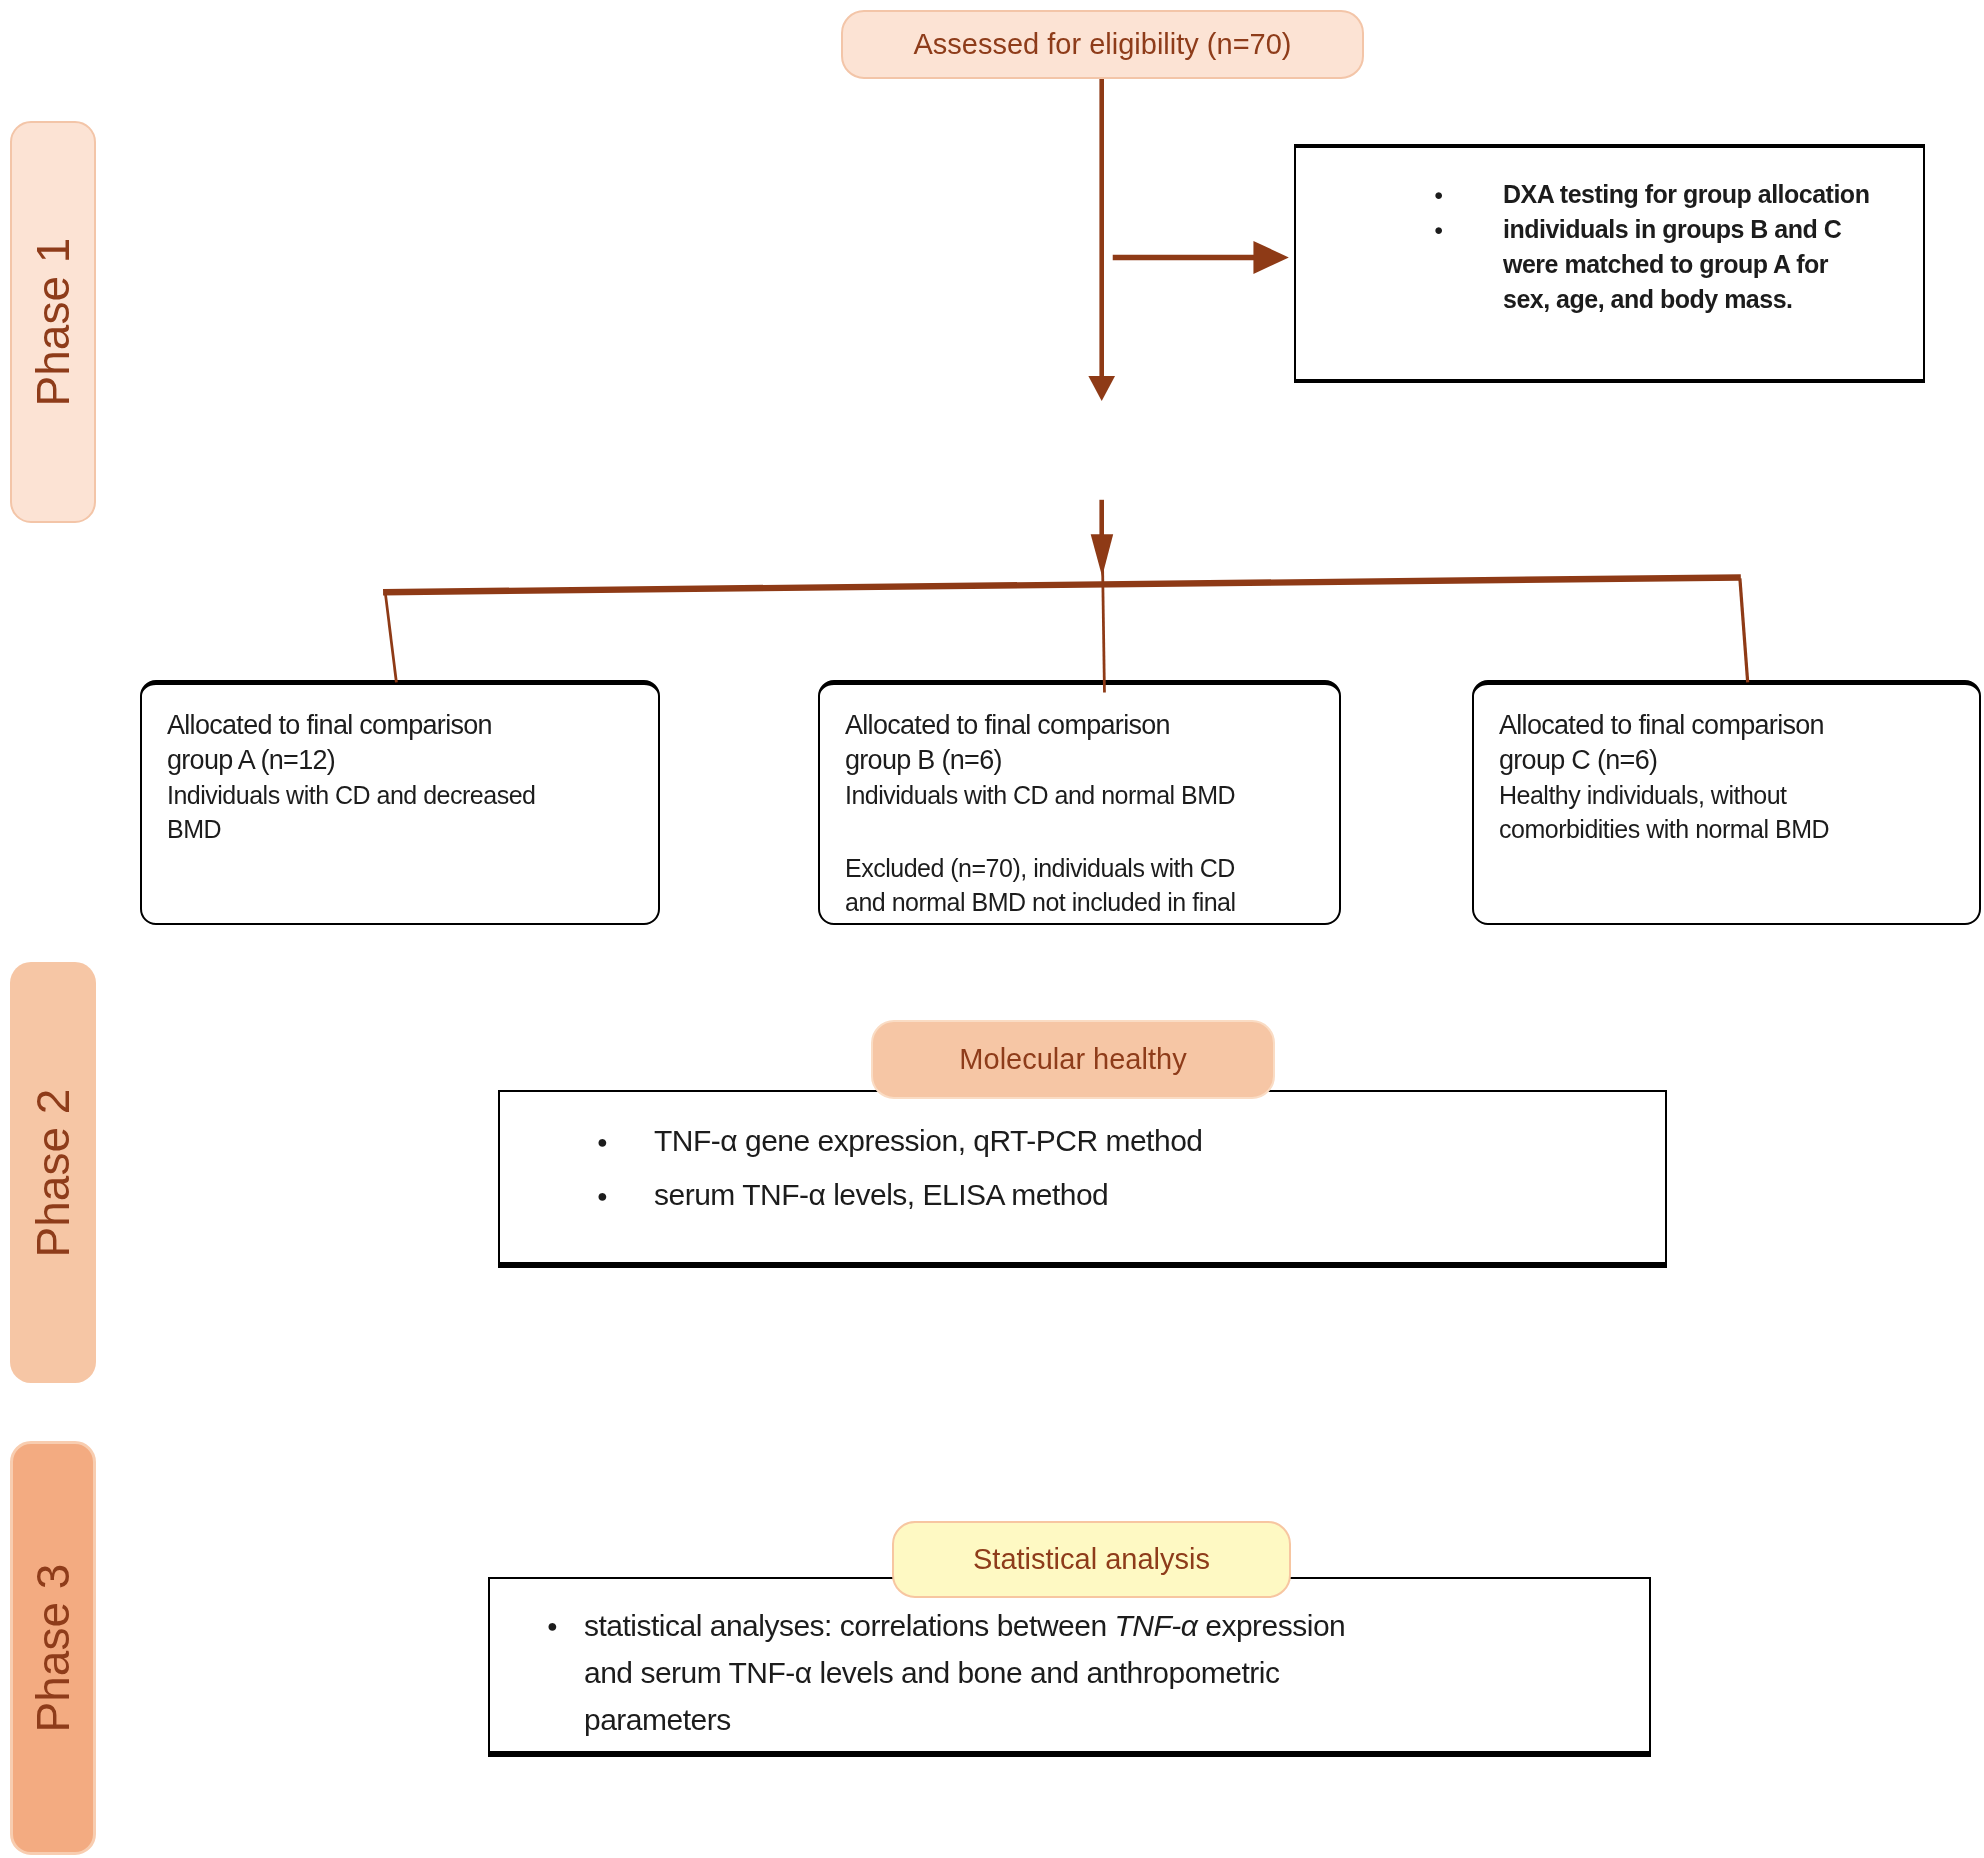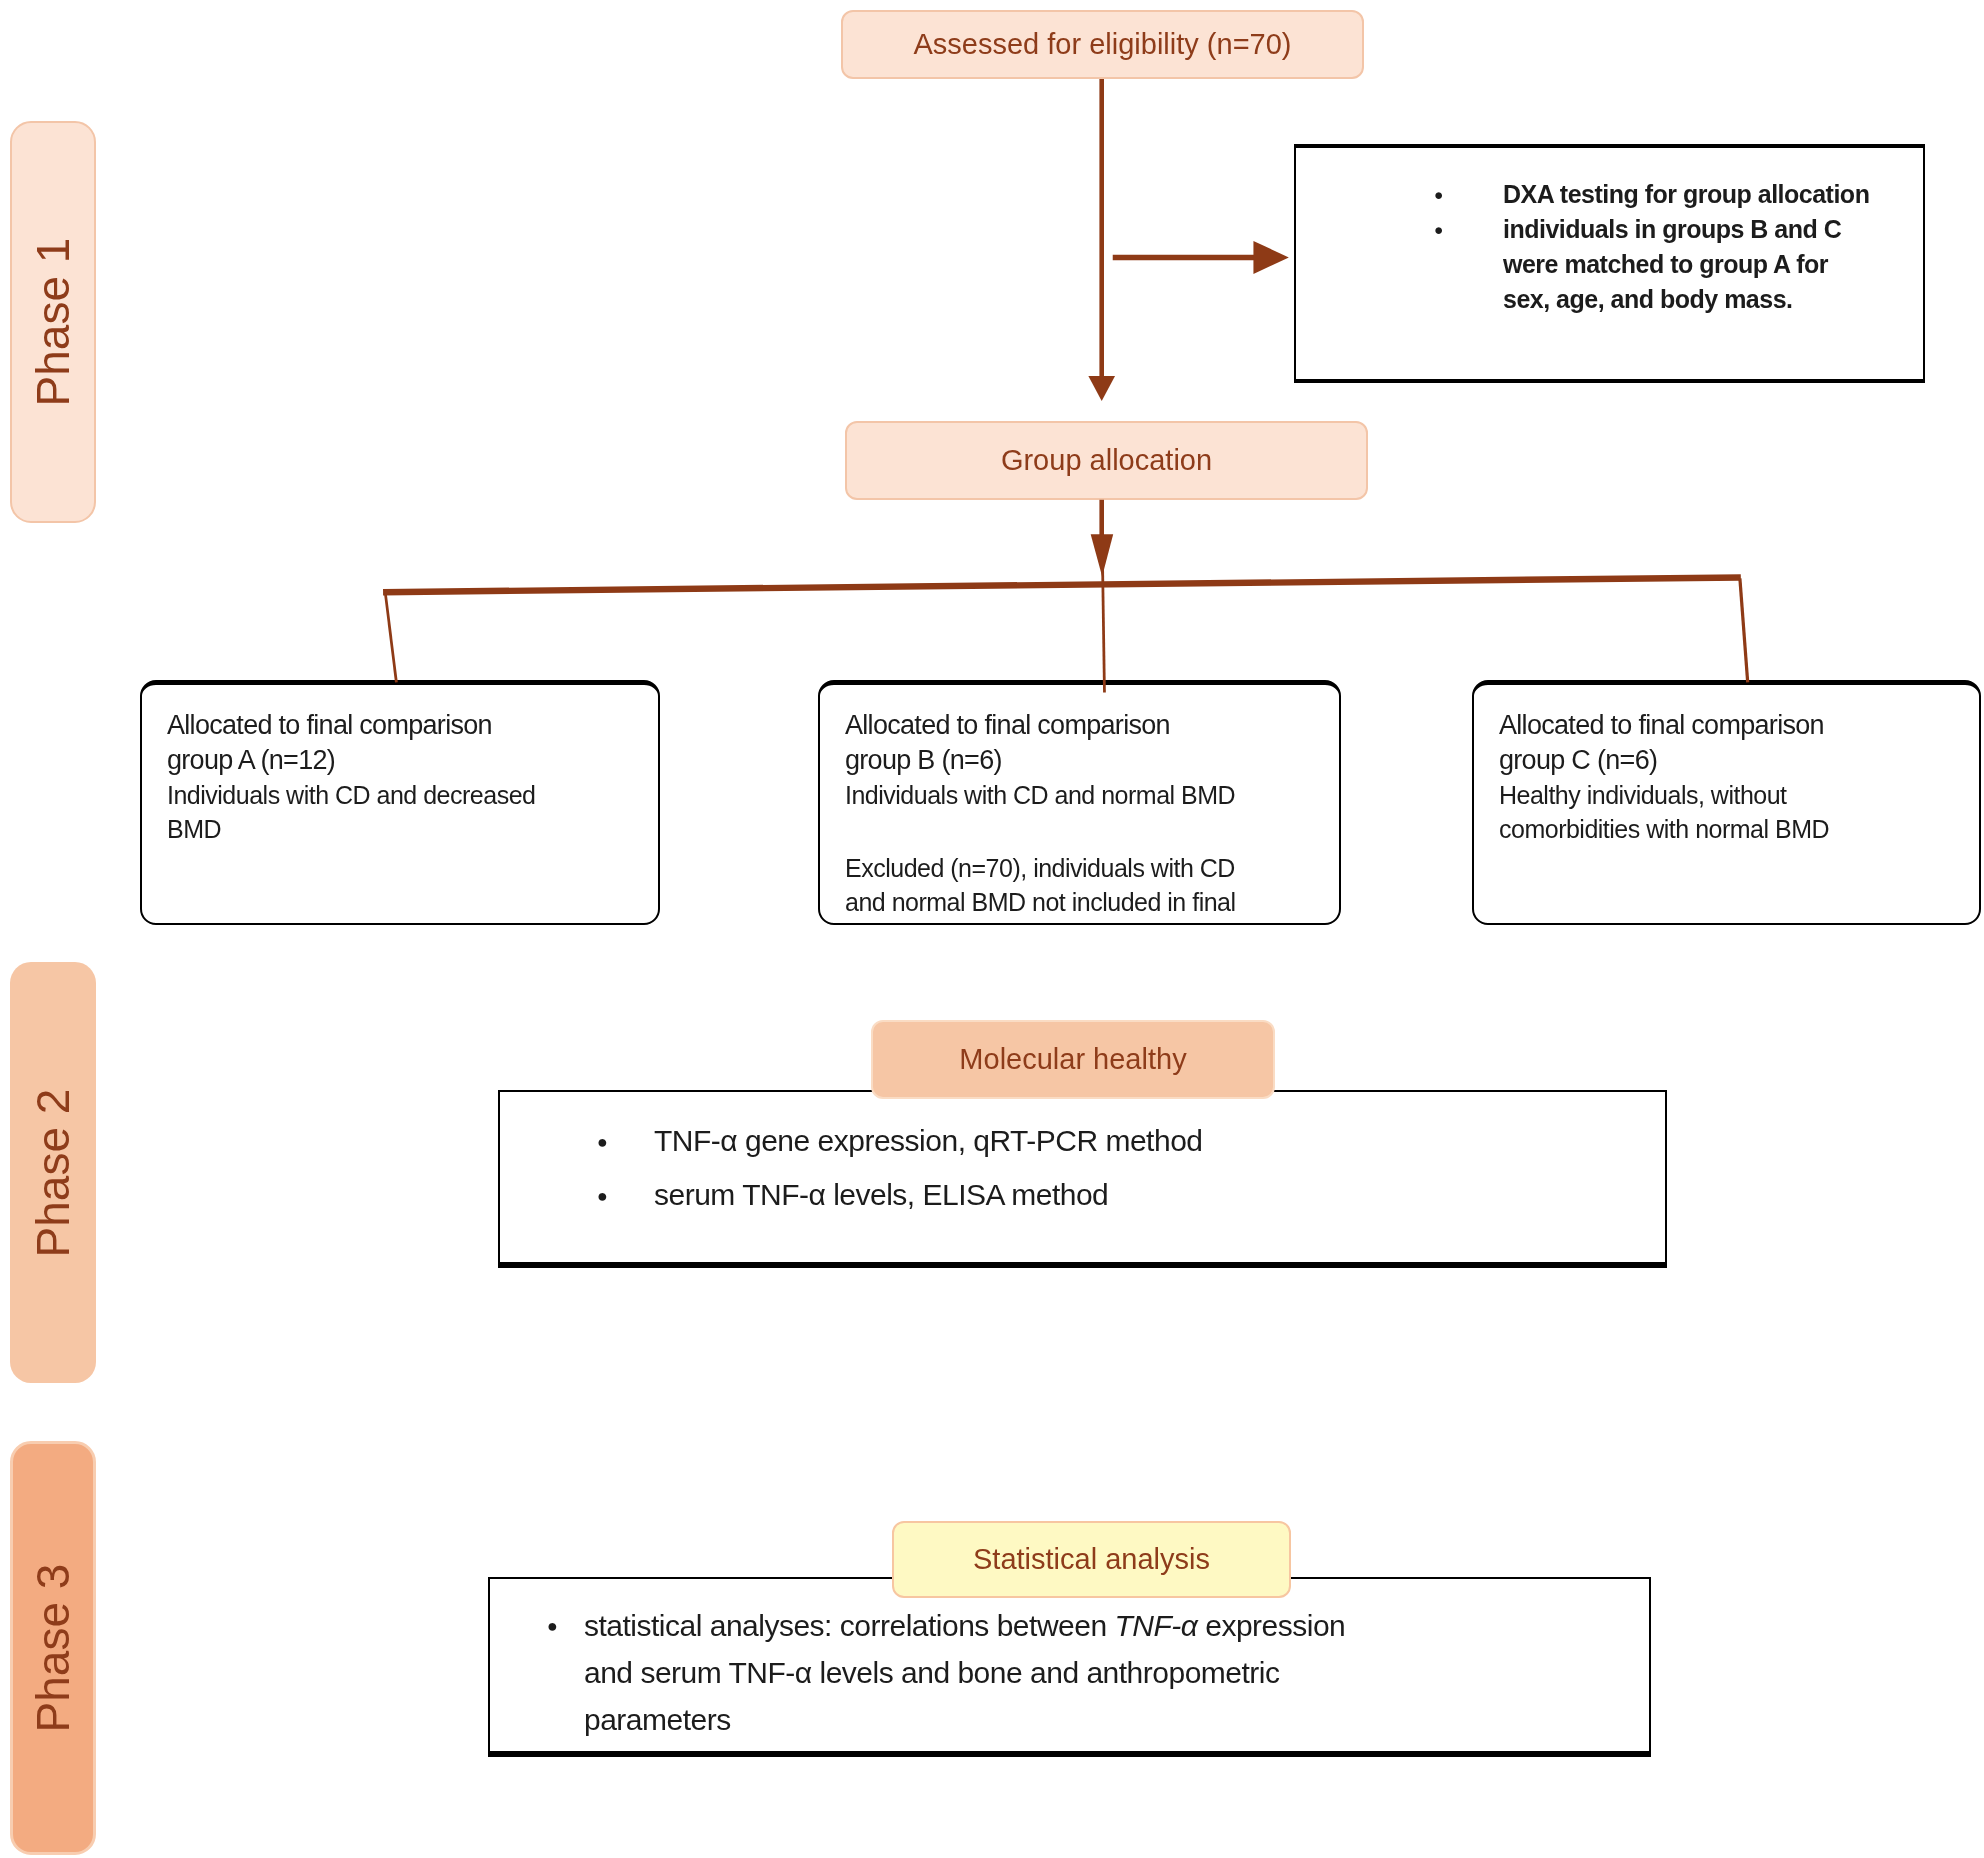--- a/index.html
+++ b/index.html
@@ -8,21 +8,21 @@
     width:1985px;height:1858px;
     background:#ffffff;
     font-family:"Liberation Sans","DejaVu Sans",sans-serif;
     color:#1c1c1c;
     overflow:hidden;
   }
   
   .peach{
     position:absolute;
     display:flex;align-items:center;justify-content:center;
-    border-radius:12px;
+    border-radius:23px;
     color:#8e3c1a;
     font-size:29px;
     text-align:center;
     box-sizing:border-box;
     z-index:3;
   }
   .peach-light{background:#fce3d4;border:2.8px solid #f3c5a8;}
   .peach-mid{background:#f6c6a5;border:2.8px solid #fadcc4;}
   .peach-deep{background:#fef9c3;border:2.8px solid #f7c6a1;}
 
@@ -114,23 +114,20 @@
 
   <div class="rect box-dxa">
     <ul>
       <li>DXA testing for group allocation</li>
       <li>individuals in groups B and C
 were matched to group A for
 sex, age, and body mass.</li>
     </ul>
   </div>
 
-  <div class="peach peach-light box-group">
-    <span>Group allocation</span>
-  </div>
 
   <div class="rect alloc box-a">
     <div class="title">Allocated to final comparison
 group A (n=12)</div>
     <div class="desc">Individuals with CD and decreased
 BMD</div>
     <div class="excluded"></div>
   </div>
   <div class="rect alloc box-b">
     <div class="title">Allocated to final comparison

